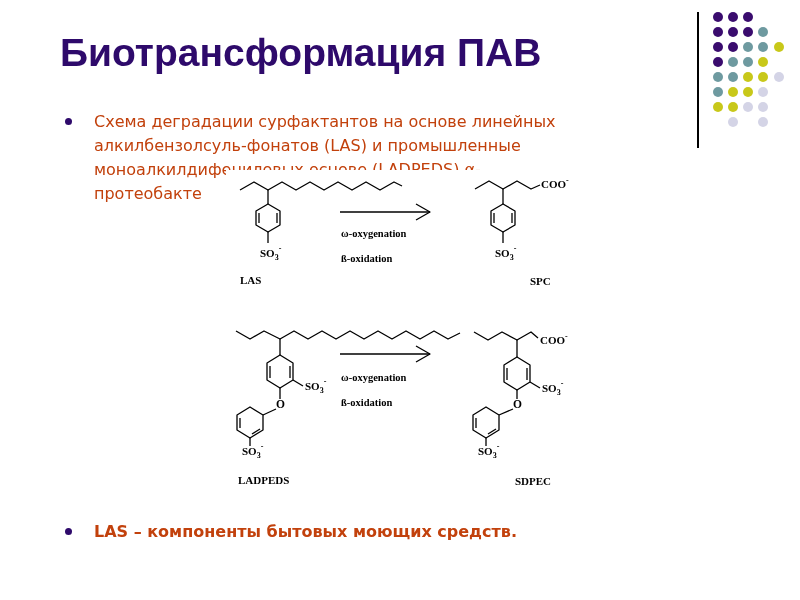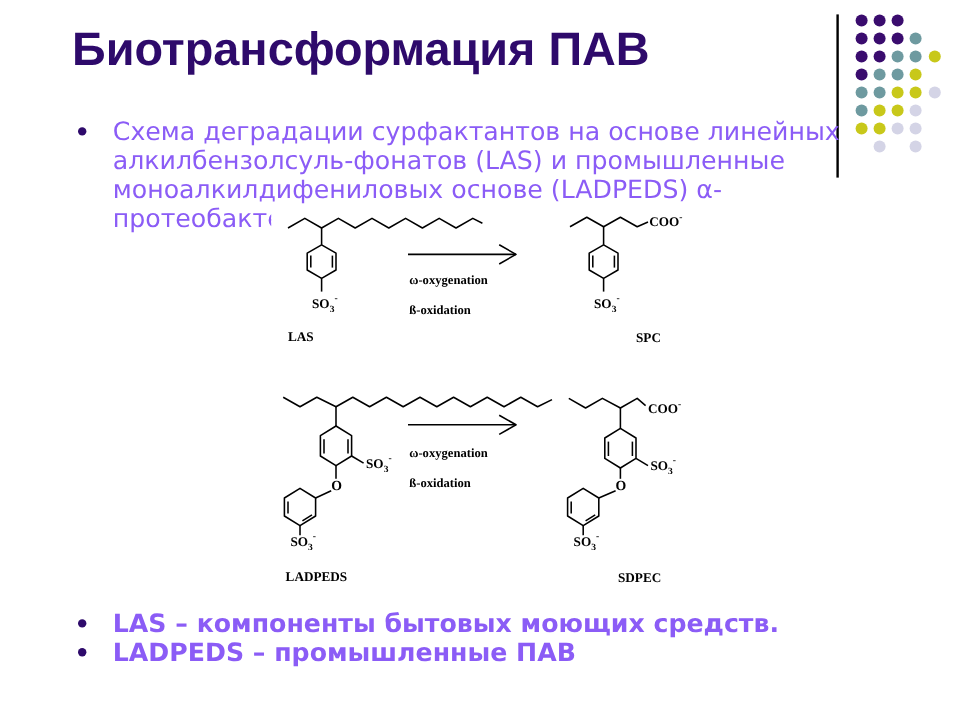--- a/index.html
+++ b/index.html
@@ -1,19 +1,19 @@
 <!DOCTYPE html>
 <html><head>
 <meta charset="utf-8">
 <style>
   html,body{margin:0;padding:0;background:#ffffff;}
   body{width:800px;height:600px;position:relative;overflow:hidden;font-family:"DejaVu Sans",sans-serif;}
-  .title{position:absolute;left:60px;top:20px;font-family:"Liberation Sans",sans-serif;font-weight:bold;font-size:39px;color:#2E0A6B;letter-spacing:0px;white-space:nowrap;}
+  .title{position:absolute;left:60px;top:31px;font-family:"Liberation Sans",sans-serif;font-weight:bold;font-size:39px;color:#2E0A6B;letter-spacing:0px;white-space:nowrap;}
   .bullet-list{position:absolute;left:60px;top:98px;width:640px;}
-  .b-item{position:relative;padding-left:34px;font-size:21px;line-height:24px;color:#8b5cf6;}
+  .b-item{position:relative;padding-left:34px;font-size:16px;line-height:24px;color:#c2410c;margin-top:12px;}
   .b-dot{position:absolute;left:5px;top:8px;width:7px;height:7px;border-radius:50%;background:#2E0A6B;}
   .bottom-list{position:absolute;left:60px;top:508px;width:640px;font-weight:bold;}
   .vline{position:absolute;left:697px;top:12px;width:2px;height:136px;background:#000;}
   .dots{position:absolute;left:0;top:0;}
   .dot{position:absolute;width:10px;height:10px;border-radius:50%;}
   .chem{position:absolute;left:0;top:0;width:800px;height:600px;}
   .chem-label{font-family:"Liberation Serif",serif;font-weight:bold;fill:#000;}
 </style>
 </head>
 <body>
@@ -151,17 +151,13 @@
     <text x="478" y="455" font-size="11">SO<tspan font-size="8" dy="3">3</tspan><tspan font-size="8" dy="-9">-</tspan></text>
     <text x="515" y="485" font-size="11">SDPEC</text>
   </g>
 </svg>
 
 <div class="bottom-list">
   <div class="b-item">
     <span class="b-dot"></span>
     <span>LAS – компоненты бытовых моющих средств.</span>
   </div>
-  <div class="b-item">
-    <span class="b-dot"></span>
-    <span>LADPEDS –  промышленные ПАВ</span>
-  </div>
 </div>
 
 </body></html>

